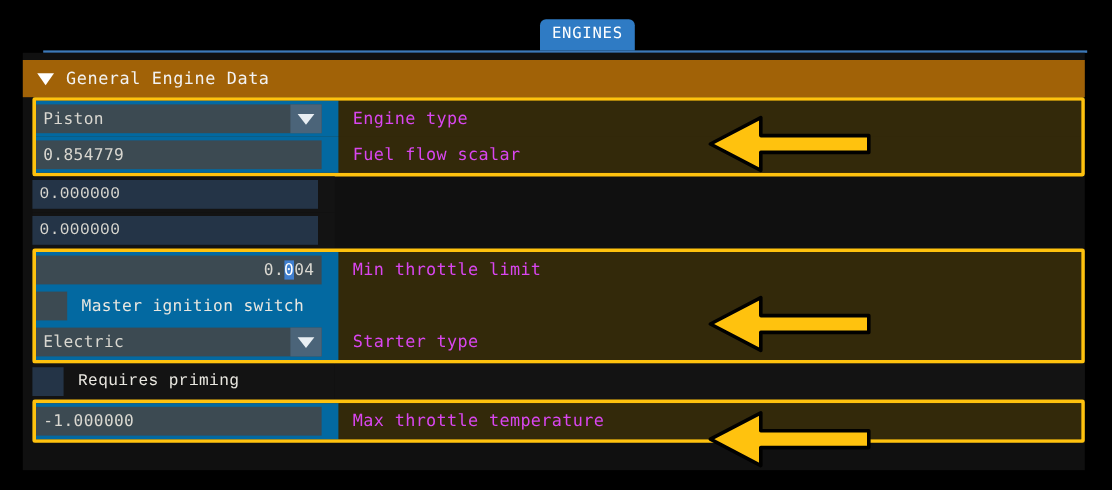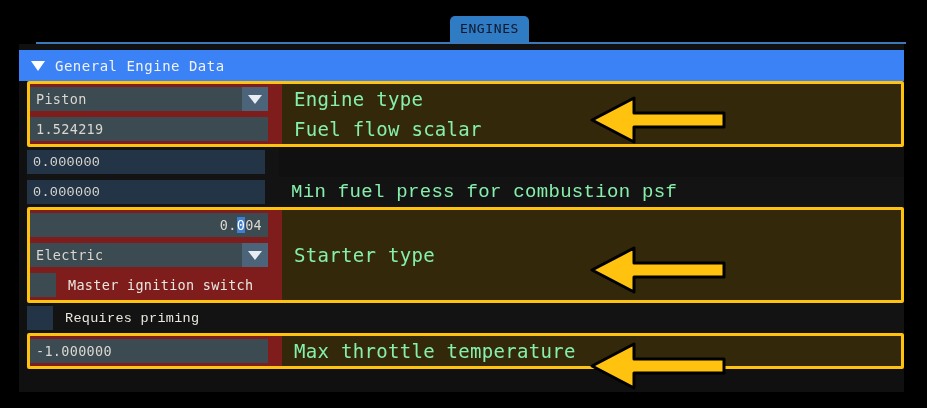--- a/index.html
+++ b/index.html
@@ -32,21 +32,21 @@
     border-bottom: 2px solid #3d79b8;
   }
   .tab {
     position: absolute;
     left: 414px;
     top: 4px;
     height: 26px;
     padding: 0 10px;
     background: #2f7bc4;
     border-radius: 5px 5px 0 0;
-    color: #0f172a;
+    color: #ffffff;
     font-size: 13px;
     line-height: 26px;
     letter-spacing: 0.6px;
     box-sizing: border-box;
     text-align: center;
   }
 
   
   .panel {
     position: absolute;
@@ -57,21 +57,21 @@
     background: #101010;
   }
 
   
   .section-header {
     position: absolute;
     left: 0px;
     top: 6px;
     width: 885px;
     height: 31px;
-    background: #3b82f6;
+    background: #a16207;
     display: flex;
     align-items: center;
     padding-left: 12px;
     box-sizing: border-box;
   }
   .caret-down {
     width: 0; height: 0;
     border-left: 7px solid transparent;
     border-right: 7px solid transparent;
     border-top: 10px solid #ffffff;
@@ -107,22 +107,22 @@
     position: relative;
   }
   .row .label-cell {
     flex: 1 1 auto;
     display: flex;
     align-items: center;
     box-sizing: border-box;
     padding-left: 12px;
   }
   .label-text {
-    color: #86efac;
-    font-size: 19px;
+    color: #d946ef;
+    font-size: 14px;
     letter-spacing: 0.3px;
     white-space: nowrap;
   }
 
   
   .field {
     width: 238px;
     height: 24px;
     background: #243447;
     display: flex;
@@ -189,21 +189,21 @@
     border: 3px solid #ffc20e;
     background: #33290a;
     border-radius: 2px;
   }
   .group.plain { background: transparent; font-family: Liberation Mono, monospace; }
 
   
   .group.hl .row .label-cell { background: #33290a; }
   .group.plain .row .label-cell { background: #131313; }
   .group.plain .row .value-cell { background: #131313; }
-  .group.hl .row .value-cell { background: #7f1d1d; }
+  .group.hl .row .value-cell { background: #0369a1; }
 
   
   .arrow {
     position: absolute;
     height: 56px;
     width: 140px;
     pointer-events: none;
   }
 
   .bottombar {
@@ -245,21 +245,21 @@
                 </span>
             </div>
           </div>
           <div class="label-cell">
             <span class="label-text">Engine type</span>
           </div>
         </div>
         <div class="row">
           <div class="value-cell">
             <div class="field hl">
-              <span class="fval">1.524219</span>
+              <span class="fval">0.854779</span>
             </div>
           </div>
           <div class="label-cell">
             <span class="label-text">Fuel flow scalar</span>
           </div>
         </div>
       </div>
 
       <div class="group plain">
         <div class="row">
@@ -268,53 +268,53 @@
               <span class="fval">0.000000</span>
             </div>
           </div>
         </div>
         <div class="row">
           <div class="value-cell">
             <div class="field">
               <span class="fval">0.000000</span>
             </div>
           </div>
-          <div class="label-cell">
-            <span class="label-text">Min fuel press for combustion psf</span>
-          </div>
         </div>
       </div>
 
       <div class="group hl">
         <div class="row">
           <div class="value-cell">
             <div class="field hl right">
               <span class="fval"><span>0.</span><span class="sel">0</span><span>04</span></span>
             </div>
           </div>
+          <div class="label-cell">
+            <span class="label-text">Min throttle limit</span>
+          </div>
+        </div>
+        <div class="row">
+          <div class="value-cell">
+            <span class="checkbox hl"></span>
+            <span class="cb-label">Master ignition switch</span>
+          </div>
+          <div class="label-cell"></div>
         </div>
         <div class="row">
           <div class="value-cell">
             <div class="field hl">
               <span class="fval">Electric</span>
               <span class="dd-btn">
                   <i></i>
                 </span>
             </div>
           </div>
           <div class="label-cell">
             <span class="label-text">Starter type</span>
           </div>
-        </div>
-        <div class="row">
-          <div class="value-cell">
-            <span class="checkbox hl"></span>
-            <span class="cb-label">Master ignition switch</span>
-          </div>
-          <div class="label-cell"></div>
         </div>
       </div>
 
       <div class="group plain">
         <div class="row">
           <div class="value-cell">
             <span class="checkbox"></span>
             <span class="cb-label">Requires priming</span>
           </div>
           <div class="label-cell"></div>

